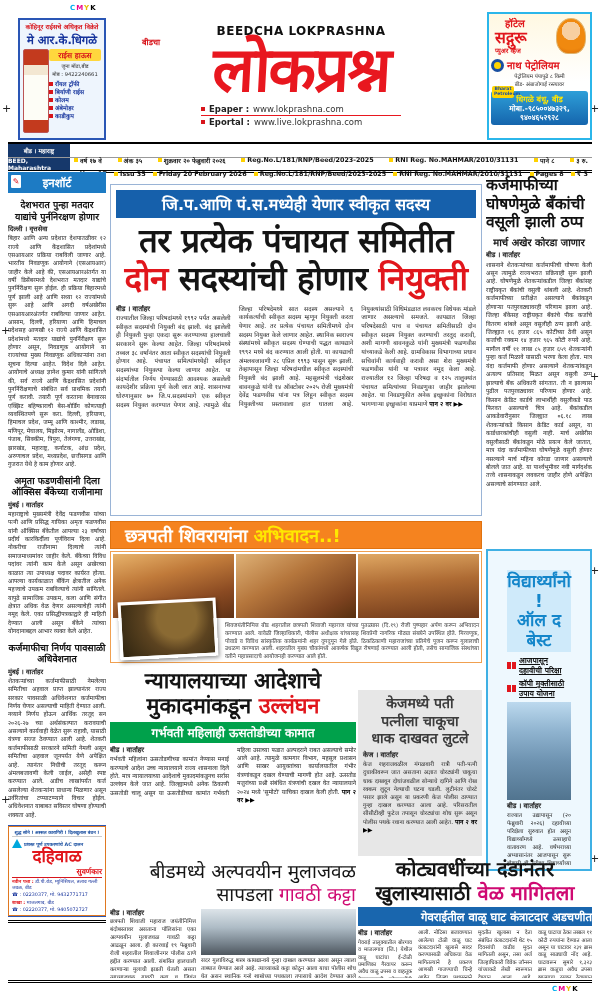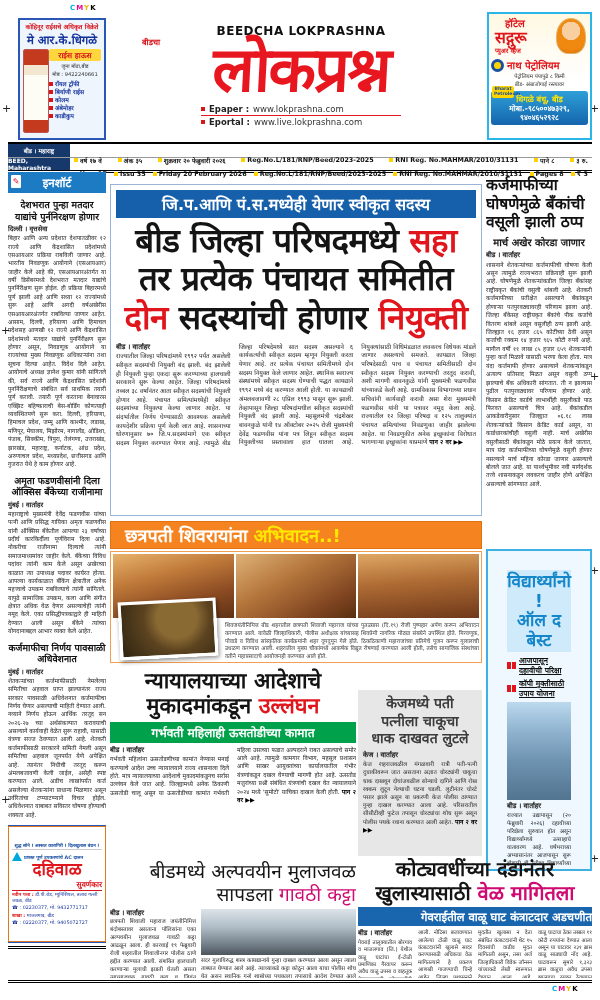--- a/index.html
+++ b/index.html
@@ -76,21 +76,21 @@
   .inshort-hd { background:#1d7bc4; color:#fff; font-size:11.5px; font-weight:800; text-align:center;
     padding:3px 0; position:relative; }
   .inshort-hd .pen { position:absolute; left:3px; top:3px; width:10px; height:13px; background:#fff;
     border-radius:1px; color:#e1161c; font-size:8px; line-height:13px; }
   .sb-art { margin-top:6px; }
   .sb-head { font-size:9.3px; font-weight:800; color:#111; text-align:center; line-height:1.25; }
   .sb-by { font-size:6.6px; font-weight:bold; margin:2px 0 1px; }
   .sb-body { font-size:5.9px; line-height:1.42; text-align:justify; color:#222; }
   .more { font-weight:800; font-size:6.2px; color:#000; }
 
-  .jw-ad { margin-top:7px; border:1px solid #e07820; outline:1px solid #2a56b5; background:#fff; padding:15px 3px; }
+  .jw-ad { margin-top:7px; border:1px solid #e07820; outline:1px solid #2a56b5; background:#fff; padding:2px 3px; }
   .jw-top { color:#1a4fa0; font-size:4.6px; font-weight:bold; text-align:center; border-bottom:1px solid #ccc; padding-bottom:1px;}
   .jw-ac { display:flex; align-items:center; gap:2px; margin-top:2px;}
   .jw-tri { width:0; height:0; border-left:5px solid transparent; border-right:5px solid transparent;
     border-bottom:9px solid #00a7dd; flex:none;}
   .jw-ac span { color:#1a4fa0; font-size:4.8px; font-weight:bold; }
   .jw-name { color:#e1161c; font-size:17px; font-weight:900; text-align:center; line-height:1.05; }
   .jw-sub { color:#e1161c; font-size:7.5px; font-weight:800; text-align:right; border-bottom:1px solid #d8151b; padding-bottom:1px;}
   .jw-line { font-size:4.8px; color:#16339c; margin-top:1px; line-height:1.3;}
   .jw-line b { color:#e1161c; }
   .rule-bottom { margin-top:4px; border-top:3px double #000; }
@@ -360,21 +360,20 @@
     <div class="jw-line">☎ : 02230377, मो. 9432771717</div>
     <div class="jw-line"><b>शाखा :</b> <span>माजलगाव, बीड</span></div>
     <div class="jw-line">☎ : 02220377, मो. 9405072727</div>
   </div>
   <div class="rule-bottom"></div>
 </div>
 
 <div class="abs lead">
   <div class="kicker">जि.प.आणि पं.स.मध्येही येणार स्वीकृत सदस्य</div>
   <div class="lead-h">
-    <div><span>बीड जिल्हा परिषदमध्ये </span><span class="red">सहा</span></div>
     <div>तर प्रत्येक पंचायत समितीत</div>
     <div><span class="red">दोन</span><span> सदस्यांची होणार </span><span class="red">नियुक्ती</span></div>
   </div>
   <div class="lead-body">
     <span class="byline">बीड । वार्ताहर</span>
     <span>राज्यातील जिल्हा परिषदांमध्ये १९९२ पर्यंत असलेली स्वीकृत सदस्यांची नियुक्ती बंद झाली. बंद झालेली ही नियुक्ती पुन्हा एकदा सुरू करण्याच्या हालचाली सरकारने सुरू केल्या आहेत. जिल्हा परिषदांमध्ये तब्बल ३८ वर्षांनंतर आता स्वीकृत सदस्यांची नियुक्ती होणार आहे. पंचायत समित्यांमध्येही स्वीकृत सदस्यांच्या नियुक्त्या केल्या जाणार आहेत. या संदर्भातील निर्णय घेण्यासाठी आवश्यक असलेली कायदेशीर प्रक्रिया पूर्ण केली जात आहे. शासनाच्या धोरणानुसार ७० जि.प.सदस्यांमागे एक स्वीकृत सदस्य नियुक्त करण्यात येणार आहे. त्यामुळे बीड जिल्हा परिषदेमध्ये सात सदस्य असल्याने ६ कार्यकर्त्यांची स्वीकृत सदस्य म्हणून नियुक्ती करता येणार आहे. तर प्रत्येक पंचायत समितीमध्ये दोन सदस्य नियुक्त केले जाणार आहेत. स्थानिक स्वराज्य संस्थांमध्ये स्वीकृत सदस्य घेण्याची पद्धत कायद्याने १९९२ मध्ये बंद करण्यात आली होती. या कायद्याची अंमलबजावणी २८ एप्रिल १९९३ पासून सुरू झाली. तेव्हापासून जिल्हा परिषदांमधील स्वीकृत सदस्यांची नियुक्ती बंद झाली आहे. महसूलमंत्री चंद्रशेखर बावनकुळे यांनी १४ ऑक्टोबर २०२५ रोजी मुख्यमंत्री देवेंद्र फडणवीस यांना पत्र लिहून स्वीकृत सदस्य नियुक्तीच्या प्रस्तावाला हात घातला आहे. नियुक्त्यांसाठी विधिमंडळात लवकरच विधेयक मांडले जाणार असल्याचे समजते. कायद्यात जिल्हा परिषदेसाठी पाच व पंचायत समितीसाठी दोन स्वीकृत सदस्य नियुक्त करण्याची तरतूद करावी, अशी मागणी बावनकुळे यांनी मुख्यमंत्री फडणवीस यांच्याकडे केली आहे. ग्रामविकास विभागाच्या प्रधान सचिवांनी कार्यवाही करावी असा शेरा मुख्यमंत्री फडणवीस यांनी या पत्रावर नमूद केला आहे. राज्यातील १२ जिल्हा परिषदा व १२५ तालुक्यांत पंचायत समित्यांच्या निवडणुका जाहीर झालेल्या आहेत. या निवडणुकीत अनेक इच्छुकांना विरोधात भागणाऱ्या इच्छुकांना याप्रमाणे </span>
     <span class="more">पान २ वर ▶▶</span>
   </div>
 </div>
 

